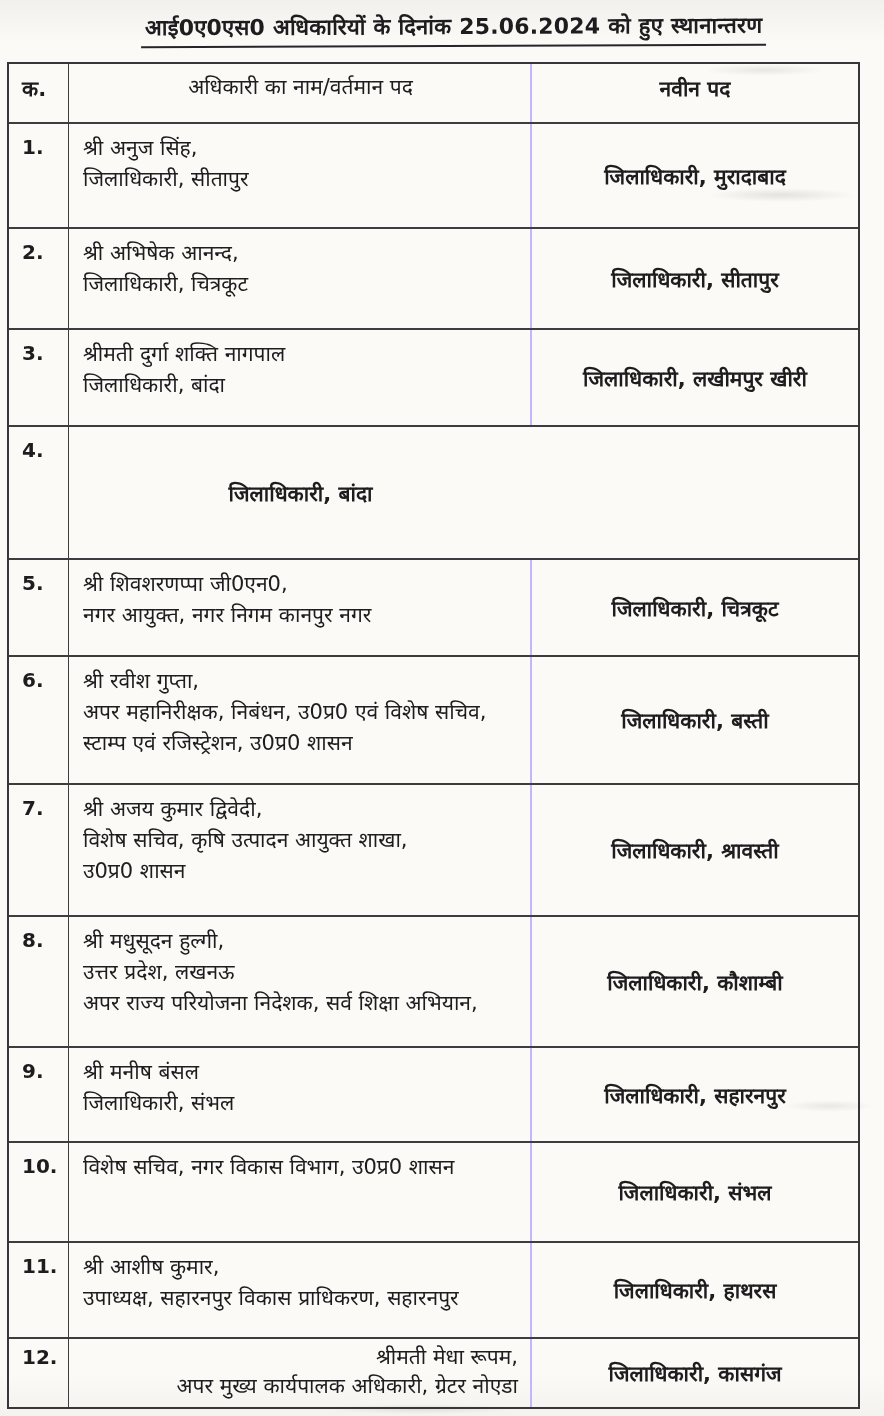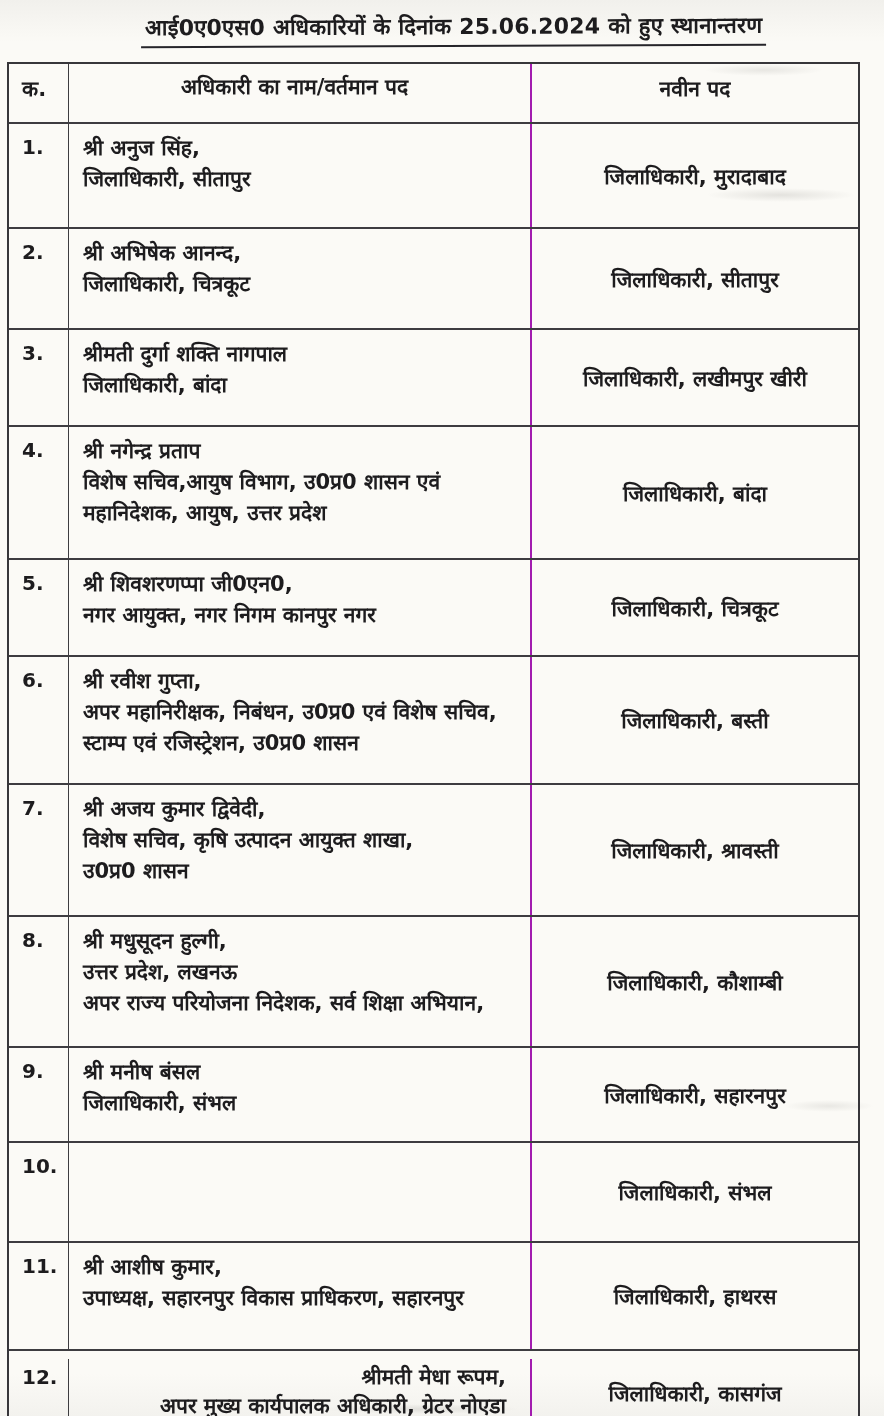--- a/index.html
+++ b/index.html
@@ -41,23 +41,23 @@
     box-sizing:border-box;
   }
   .row:last-child{border-bottom:none;}
   .cell{box-sizing:border-box;position:relative;}
   .serial-cell{
     border-right:1.8px solid #3d3c40;
     padding:11px 4px 0 13px;
     font-size:20px;font-weight:700;
   }
   .officer-cell{
-    border-right:2px solid #a21caf;
-    padding:9px 24px 6px 14px;
-    font-size:21px;font-weight:700;
+    border-right:2px solid #c4b5fd;
+    padding:9px 12px 6px 14px;
+    font-size:21px;font-weight:400;
     line-height:31px;
   }
   .newpost-cell{
     display:flex;align-items:center;justify-content:center;
     font-size:21px;font-weight:700;
     text-align:left;
     padding:0 10px;
   }
   .officer-cell .line{display:block;white-space:nowrap;}
   .officer-cell .line:empty{display:none;}
@@ -66,21 +66,21 @@
   .row.hdr .serial-cell{padding-top:10px;font-size:21px;}
   .row.hdr .officer-cell{
     display:flex;align-items:flex-start;justify-content:center;
     padding-top:10px;font-size:21px;line-height:26px;
   }
   .row.hdr .newpost-cell{align-items:flex-start;padding-top:10px;}
   
   .r1{height:105px;} .r2{height:101px;} .r3{height:97px;}
   .r4{height:133px;} .r5{height:97px;}  .r6{height:128px;}
   .r7{height:132px;} .r8{height:131px;} .r9{height:95px;}
-  .r10{height:100px;}.r11{height:108px;} .r12{min-height:65px;margin-top:8px;}
+  .r10{height:100px;}.r11{height:96px;} .r12{min-height:65px;}
   .r12 .officer-cell{padding-top:4px;line-height:29px;text-align:right;}
   .r12 .serial-cell{padding-top:6px;}
   .smudge{position:absolute;pointer-events:none;border-radius:50%;}
   .smudge.s1{right:28px;top:188px;width:150px;height:14px;
     background:radial-gradient(ellipse at center,rgba(120,118,112,.18),transparent 70%);}
   .smudge.s2{right:60px;top:64px;width:120px;height:12px;
     background:radial-gradient(ellipse at center,rgba(120,118,112,.15),transparent 70%);}
   .smudge.s3{right:10px;top:1100px;width:90px;height:12px;
     background:radial-gradient(ellipse at center,rgba(120,118,112,.14),transparent 70%);}
   .smudge.s4{left:320px;top:1404px;width:200px;height:10px;
@@ -133,25 +133,20 @@
       <div class="cell officer-cell">
         <span class="line">श्रीमती दुर्गा शक्ति नागपाल</span>
         <span class="line">जिलाधिकारी, बांदा</span>
 
       </div>
       <div class="cell newpost-cell">जिलाधिकारी, लखीमपुर खीरी</div>
     </div>
 
     <div class="row r4">
       <div class="cell serial-cell">4.</div>
-      <div class="cell officer-cell">
-        <span class="line">श्री नगेन्द्र प्रताप</span>
-        <span class="line">विशेष सचिव,आयुष विभाग, उ0प्र0 शासन एवं</span>
-        <span class="line">महानिदेशक, आयुष, उत्तर प्रदेश</span>
-      </div>
       <div class="cell newpost-cell">जिलाधिकारी, बांदा</div>
     </div>
 
     <div class="row r5">
       <div class="cell serial-cell">5.</div>
       <div class="cell officer-cell">
         <span class="line">श्री शिवशरणप्पा जी0एन0,</span>
         <span class="line">नगर आयुक्त, नगर निगम कानपुर नगर</span>
 
       </div>
@@ -194,20 +189,21 @@
         <span class="line">श्री मनीष बंसल</span>
         <span class="line">जिलाधिकारी, संभल</span>
 
       </div>
       <div class="cell newpost-cell">जिलाधिकारी, सहारनपुर</div>
     </div>
 
     <div class="row r10">
       <div class="cell serial-cell">10.</div>
       <div class="cell officer-cell">
+        <span class="line">विशेष सचिव, नगर विकास विभाग, उ0प्र0 शासन</span>
 
       </div>
       <div class="cell newpost-cell">जिलाधिकारी, संभल</div>
     </div>
 
     <div class="row r11">
       <div class="cell serial-cell">11.</div>
       <div class="cell officer-cell">
         <span class="line">श्री आशीष कुमार,</span>
         <span class="line">उपाध्यक्ष, सहारनपुर विकास प्राधिकरण, सहारनपुर</span>

